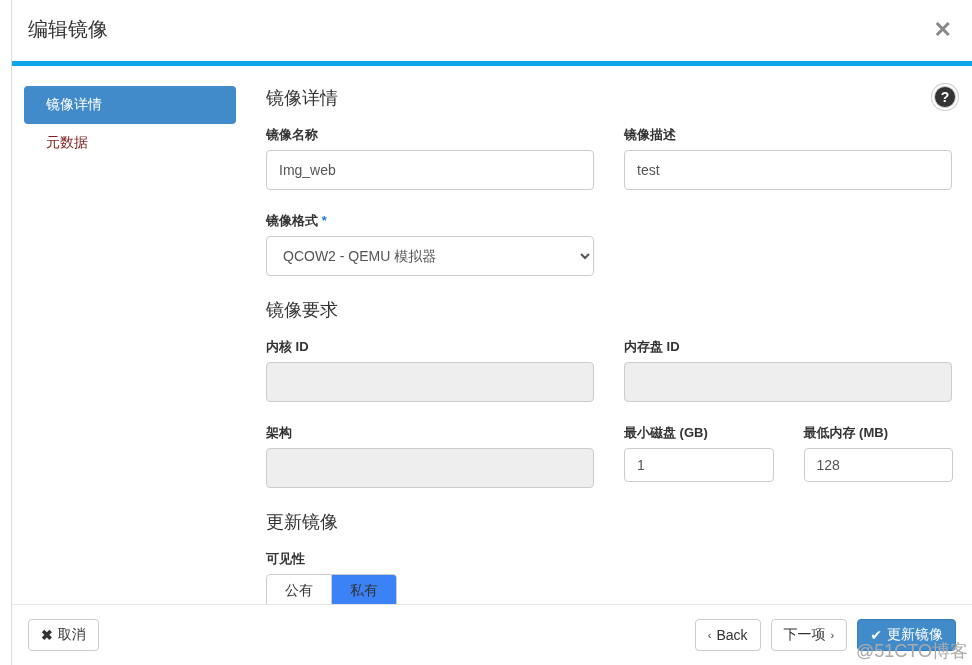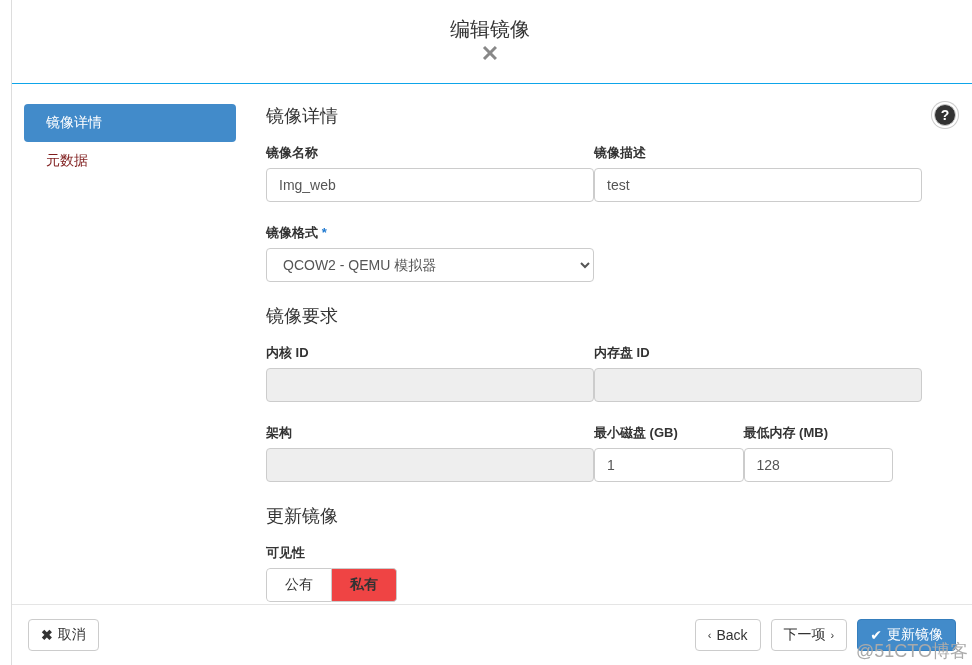--- a/index.html
+++ b/index.html
@@ -16,25 +16,24 @@
     .modal {
       position: absolute;
       top: 0; left: 11px; right: 0; bottom: 0;
       background: #fff;
       display: flex;
       flex-direction: column;
       border-left: 1px solid #ddd;
     }
     .modal-header {
       padding: 16px 20px 18px 16px;
-      border-bottom: 1px solid #0ea5e9;
-      display: flex;
-      align-items: center;
-      justify-content: flex-end;
-      flex-direction: column;
+      border-bottom: 5px solid #0ea5e9;
+      display: flex;
+      align-items: center;
+      justify-content: space-between;
     }
     .modal-title {
       font-size: 20px;
       font-weight: 500;
       color: #333;
     }
     .close-btn {
       background: none;
       border: none;
       font-size: 22px;
@@ -90,40 +89,41 @@
       box-shadow: 0 0 0 2px #fff, 0 0 0 3px #ccc;
     }
     h3.section-title {
       font-size: 18px;
       font-weight: 500;
       color: #333;
       margin-bottom: 12px;
     }
     .form-row {
       display: flex;
+      gap: 30px;
       margin-bottom: 22px;
       margin-top: 16px;
     }
     .form-group {
       flex: 1;
       min-width: 0;
     }
     .form-group.half { flex: 0 0 calc(50% - 15px); }
     .form-group.quarter { flex: 0 0 calc(25% - 22px); }
     label {
       display: block;
       font-size: 13px;
       font-weight: bold;
       color: #333;
       margin-bottom: 6px;
     }
     .required { color: #1f79d0; }
     .form-control {
       width: 100%;
-      height: 34px;
+      height: 40px;
       padding: 6px 12px;
       border: 1px solid #ccc;
       border-radius: 4px;
       font-size: 14px;
       color: #555;
       background: #fff;
     }
     .form-control[readonly], .form-control.readonly {
       background: #eee;
     }
@@ -177,21 +177,21 @@
     }
     .btn-group .toggle-btn {
       padding: 7px 18px;
       border: 1px solid #ccc;
       background: #fff;
       font-size: 14px;
       cursor: pointer;
       color: #333;
     }
     .btn-group .toggle-btn + .toggle-btn { border-left: none; }
-    .btn-group .toggle-btn.active { background: #ef4444; font-weight: bold; }
+    .btn-group .toggle-btn.active { background: #3b82f6; }
     .btn-group .toggle-btn:first-child { border-radius: 4px 0 0 4px; }
     .btn-group .toggle-btn:last-child { border-radius: 0 4px 4px 0; }
     .modal-footer {
       border-top: 1px solid #e5e5e5;
       padding: 14px 16px;
       display: flex;
       justify-content: space-between;
       align-items: center;
     }
     .footer-right { display: flex; gap: 10px; }

